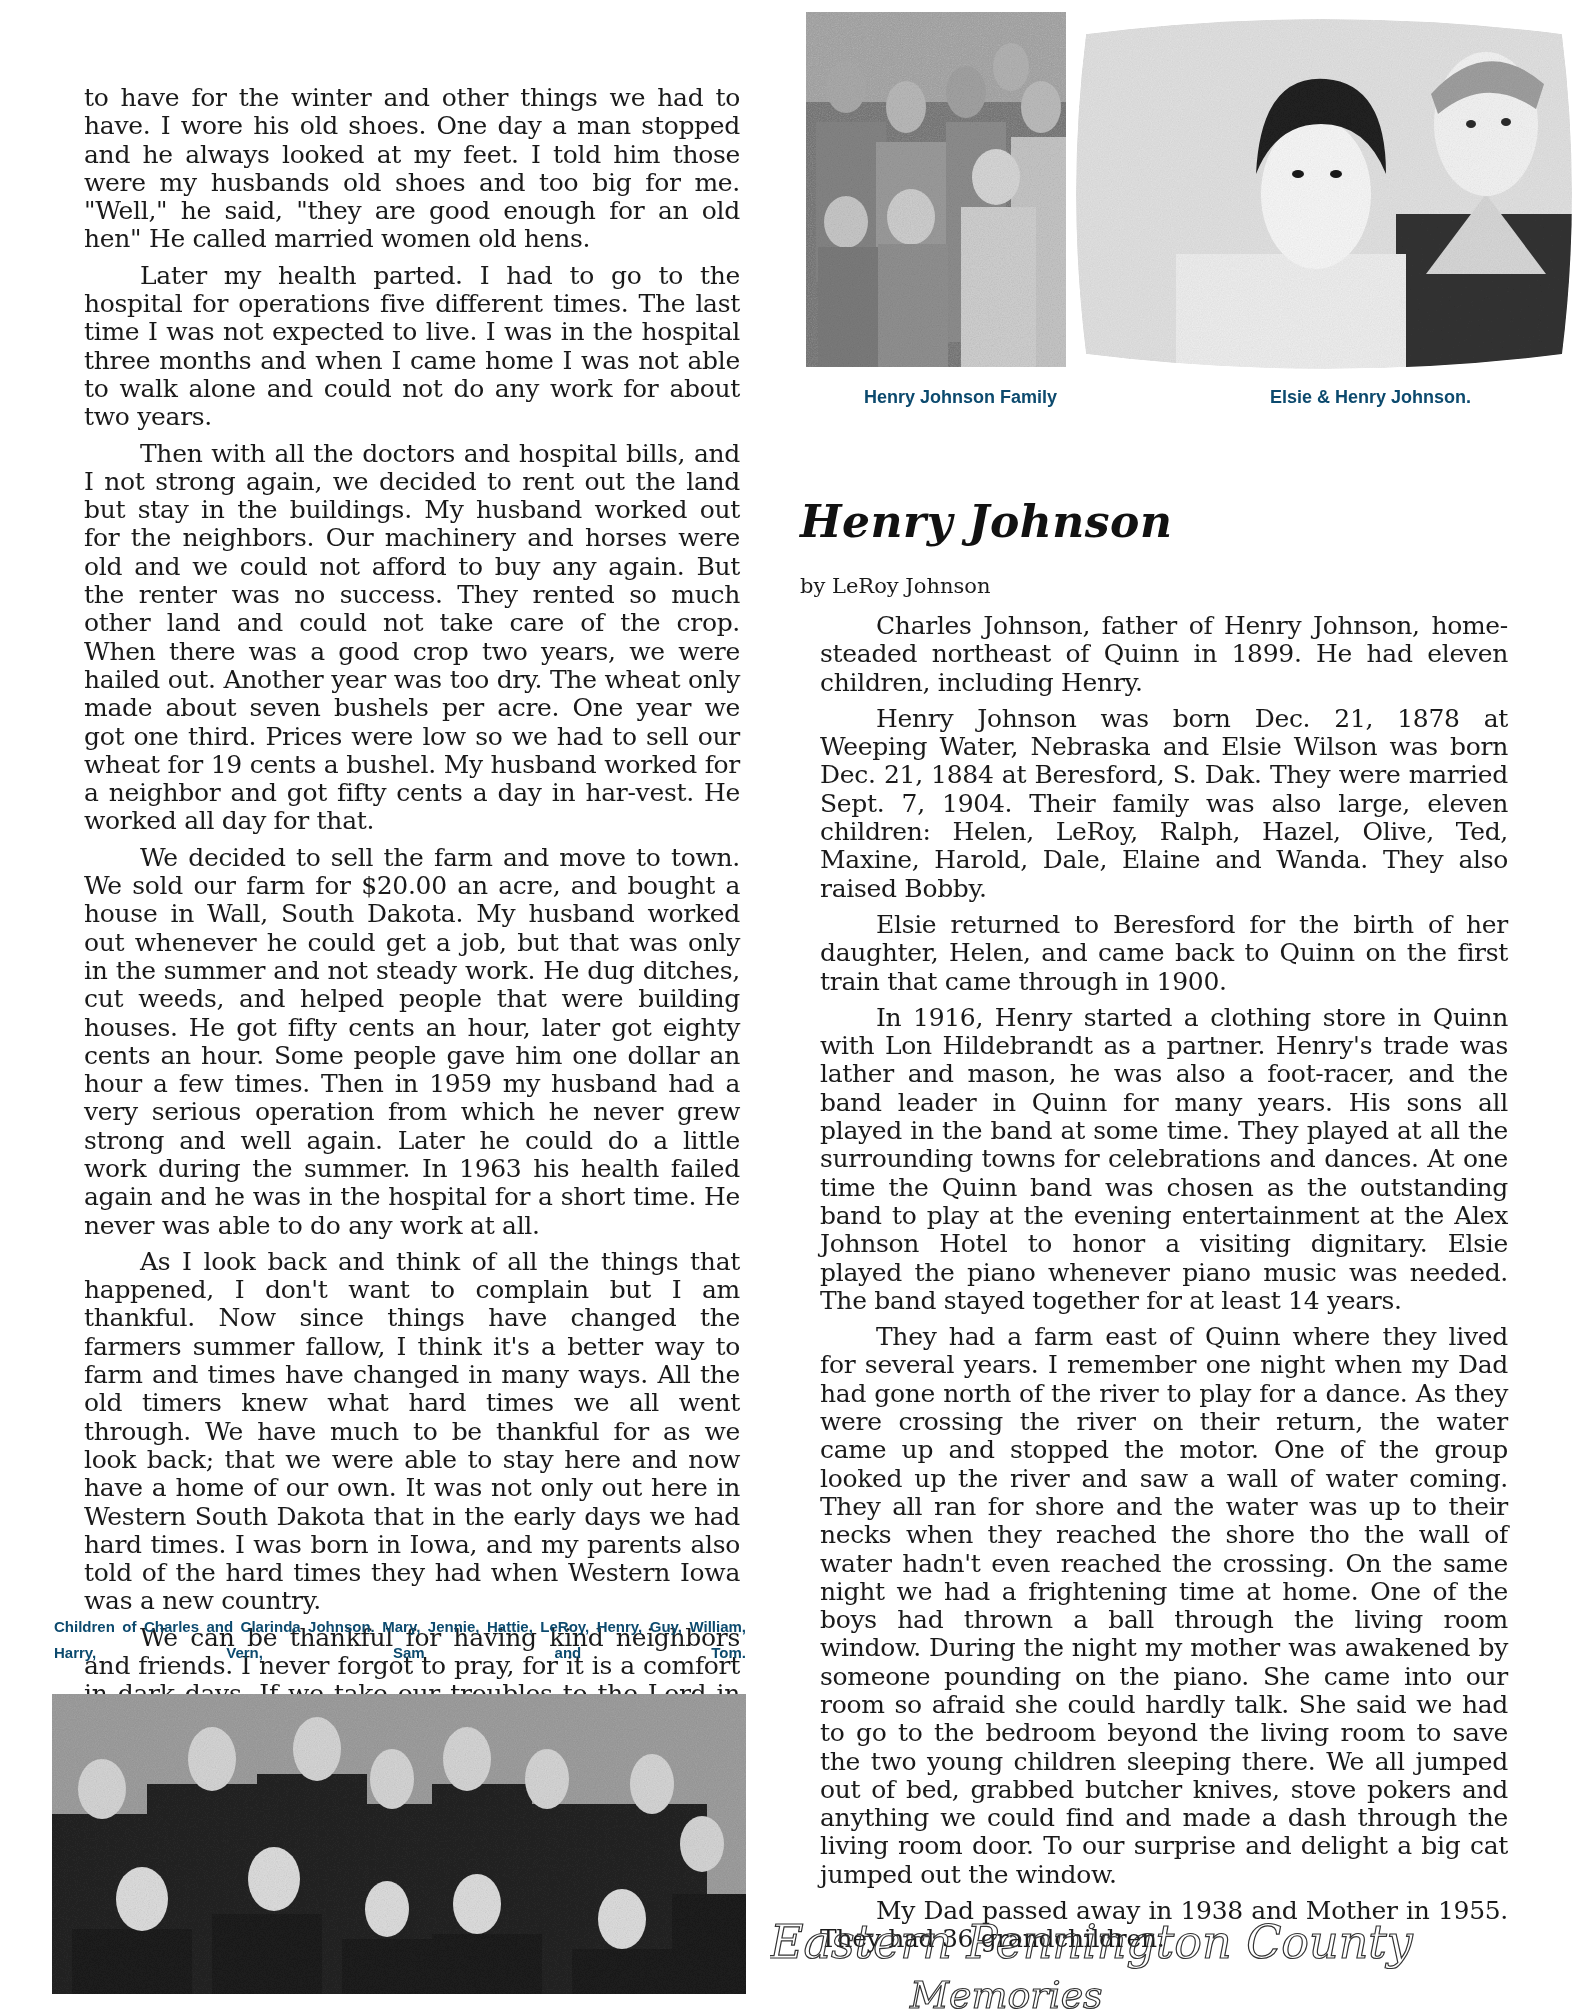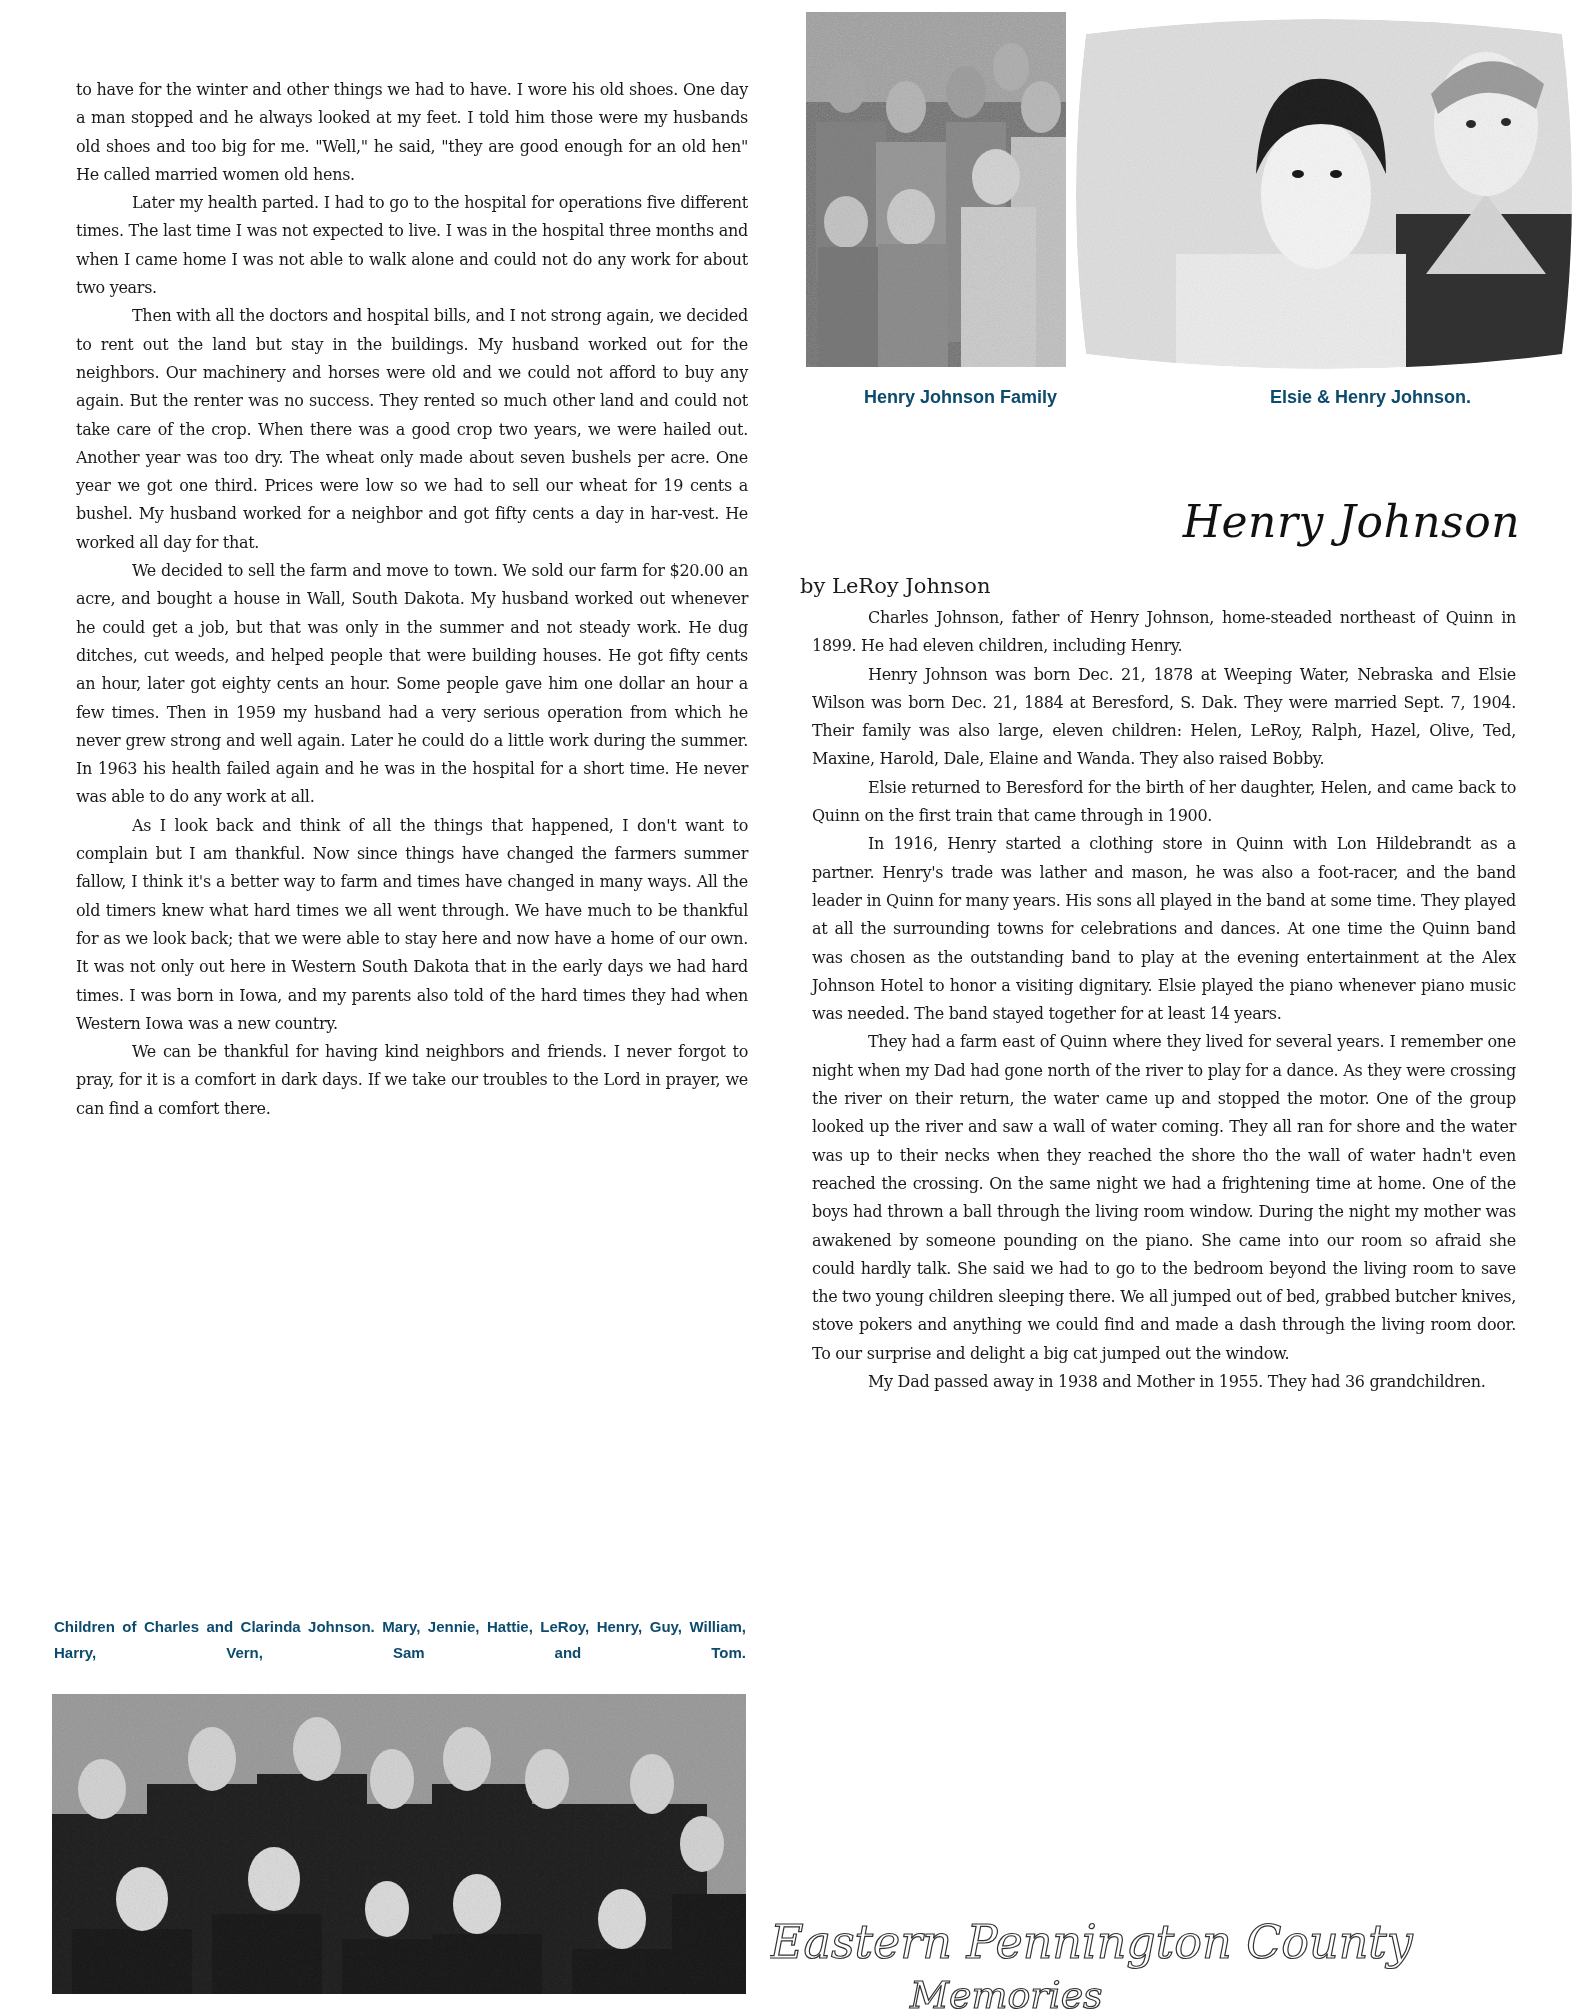--- a/index.html
+++ b/index.html
@@ -8,21 +8,21 @@
       font-family: "DejaVu Serif", "Liberation Serif", serif;
       color: #1a1a1a;
     }
     .col-left {
       position: absolute; left: 76px; top: 76px; width: 672px;
     }
     .col-right {
       position: absolute; left: 812px; top: 604px; width: 704px;
     }
     .body-text p {
-      margin: 0; font-size: 16px; line-height: 28.3px;
+      margin: 8px; font-size: 25px; line-height: 28.3px;
       text-align: justify; text-align-last: left;
       text-indent: 56px; letter-spacing: -0.3px;
     }
     .body-text p.no-indent { text-indent: 0; }
     .caption {
       font-family: Liberation Sans, sans-serif;
       font-weight: bold; font-size: 18px; line-height: 26px; color: #0c4a6e;
     }
     .photo {
       position: absolute; overflow: hidden;
@@ -32,23 +32,23 @@
     #photo-family { left: 806px; top: 12px; width: 260px; height: 355px; }
     #photo-couple { left: 1066px; top: 14px; width: 516px; height: 358px; }
     #photo-children { left: 52px; top: 1694px; width: 694px; height: 300px; }
     #cap-family { position: absolute; left: 864px; top: 384px; }
     #cap-couple { position: absolute; left: 1270px; top: 384px; }
     #cap-children {
       position: absolute; left: 54px; top: 1614px; width: 692px;
       text-align: justify; text-align-last: justify; font-size: 15px; line-height: 26px;
     }
     #title {
-      position: absolute; left: 800px; top: 496px; width: 720px; text-align: right;
+      position: absolute; left: 800px; top: 496px; width: 720px; text-align: left;
       font-family: "DejaVu Serif", "Liberation Serif", serif;
-      font-style: italic; font-weight: normal; font-size: 44px; color: #111;
+      font-style: italic; font-weight: bold; font-size: 44px; color: #111;
       letter-spacing: 0.5px;
     }
     #byline {
       position: absolute; left: 800px; top: 574px; width: 720px; text-align: left;
       font-size: 21px;
     }
     #handwriting {
       position: absolute; left: 770px; top: 1910px; width: 700px; height: 106px;
     }
     #handwriting svg { width: 100%; height: 100%; }

